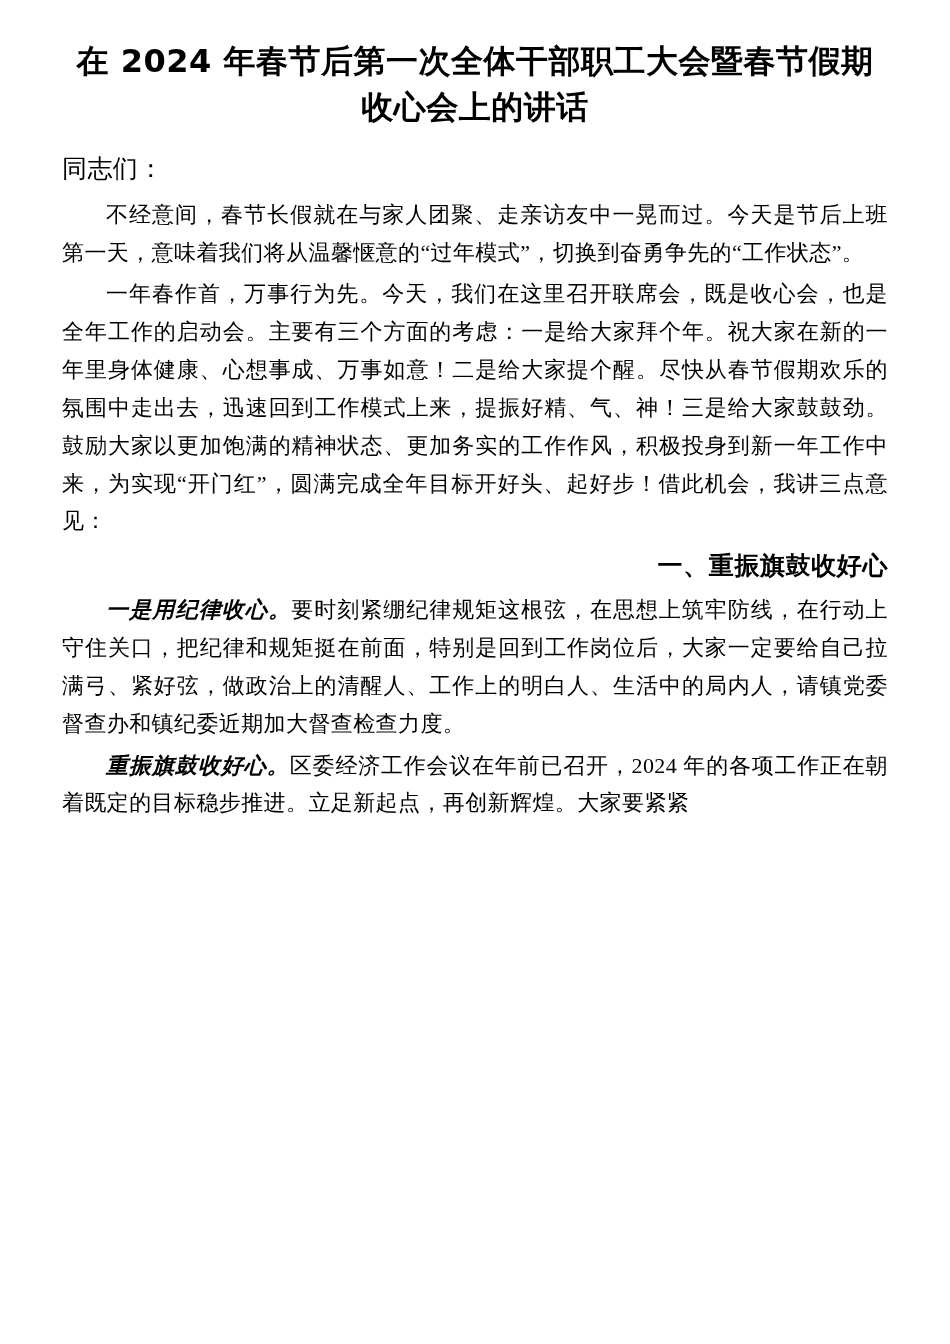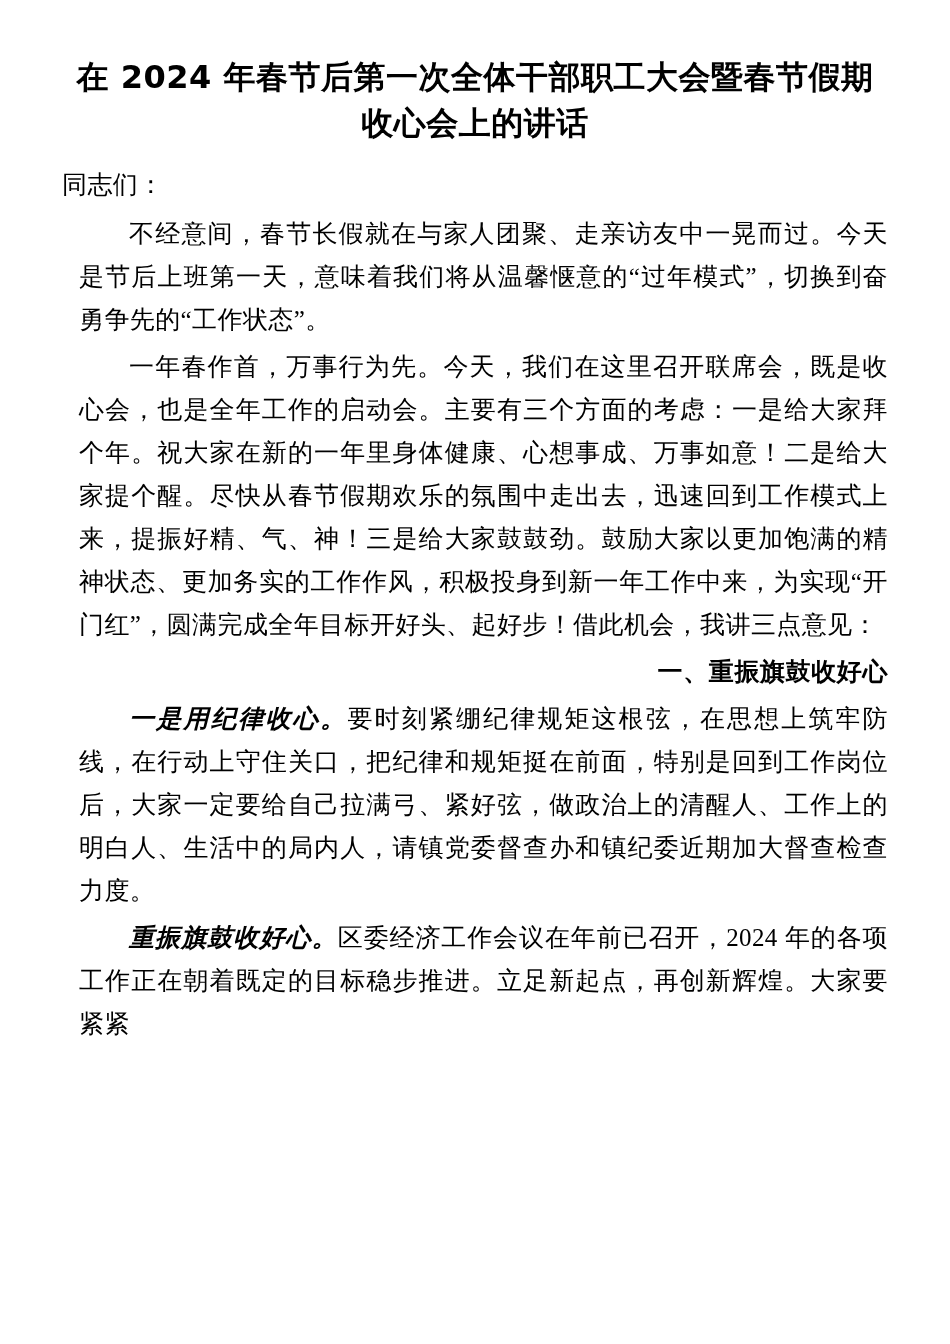--- a/index.html
+++ b/index.html
@@ -8,21 +8,21 @@
     background: #ffffff;
   }
   body {
     font-family: "Liberation Serif", "DejaVu Serif", serif;
     color: #000000;
   }
   .page {
     width: 950px;
     height: 1344px;
     box-sizing: border-box;
-    padding: 54px 62px 0 62px;
+    padding: 38px 62px 0 62px;
     background: #ffffff;
     position: relative;
     overflow: hidden;
   }
   .doc-title {
     font-family: "DejaVu Sans", "Liberation Sans", sans-serif;
     font-weight: bold;
     font-size: 32px;
     line-height: 1.45;
     text-align: center;
@@ -30,23 +30,23 @@
     margin: 0 0 16px 0;
     padding: 0 6px;
   }
   .salutation {
     font-size: 25px;
     line-height: 1.72;
     margin: 12px 0 6px 0;
     letter-spacing: 0.4px;
   }
   p.body-para {
-    font-size: 25px;
+    font-size: 22px;
     line-height: 1.72;
-    margin: 0 0 4px 17px;
+    margin: 0 0 4px 0;
     text-indent: 2em;
     text-align: justify;
     text-justify: inter-ideograph;
     letter-spacing: 0.4px;
   }
   p.heading-para {
     font-family: "DejaVu Sans", "Liberation Sans", sans-serif;
     font-weight: bold;
     font-size: 25px;
     line-height: 1.72;

